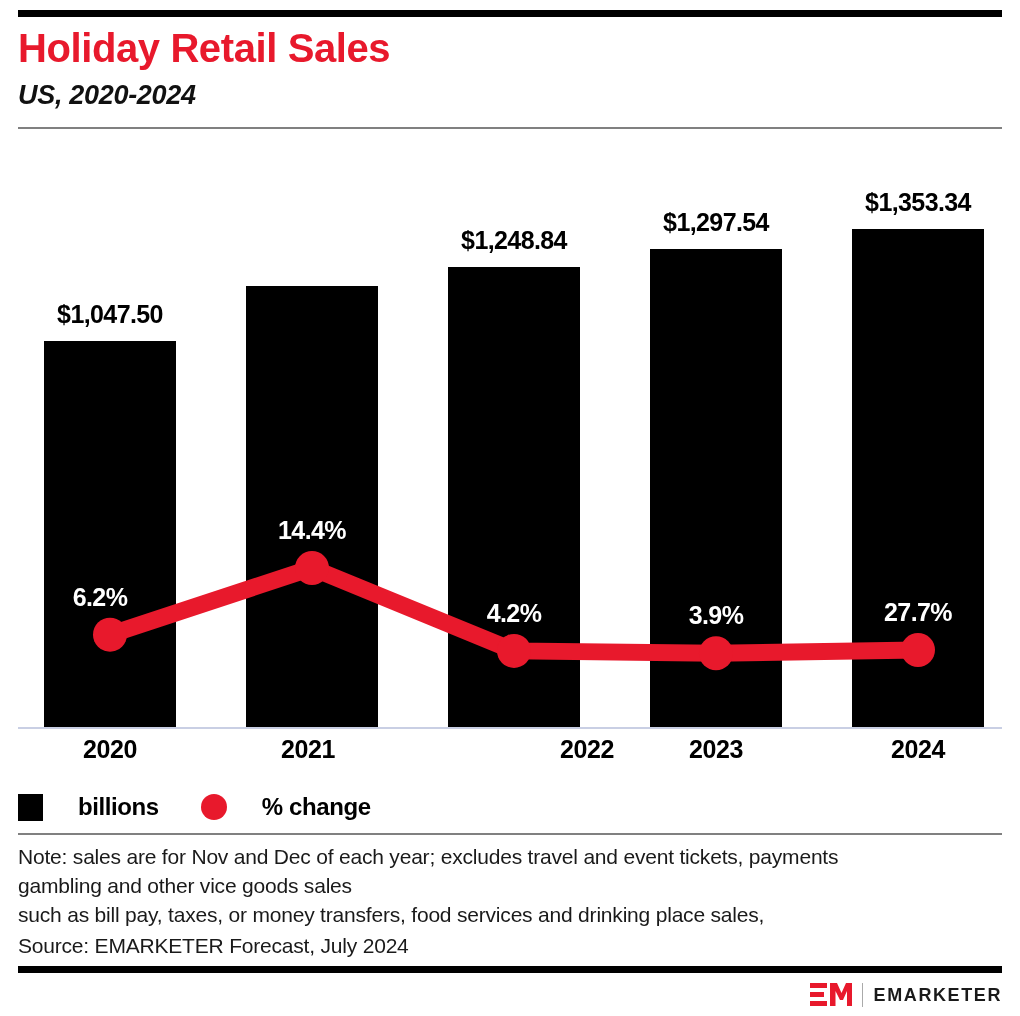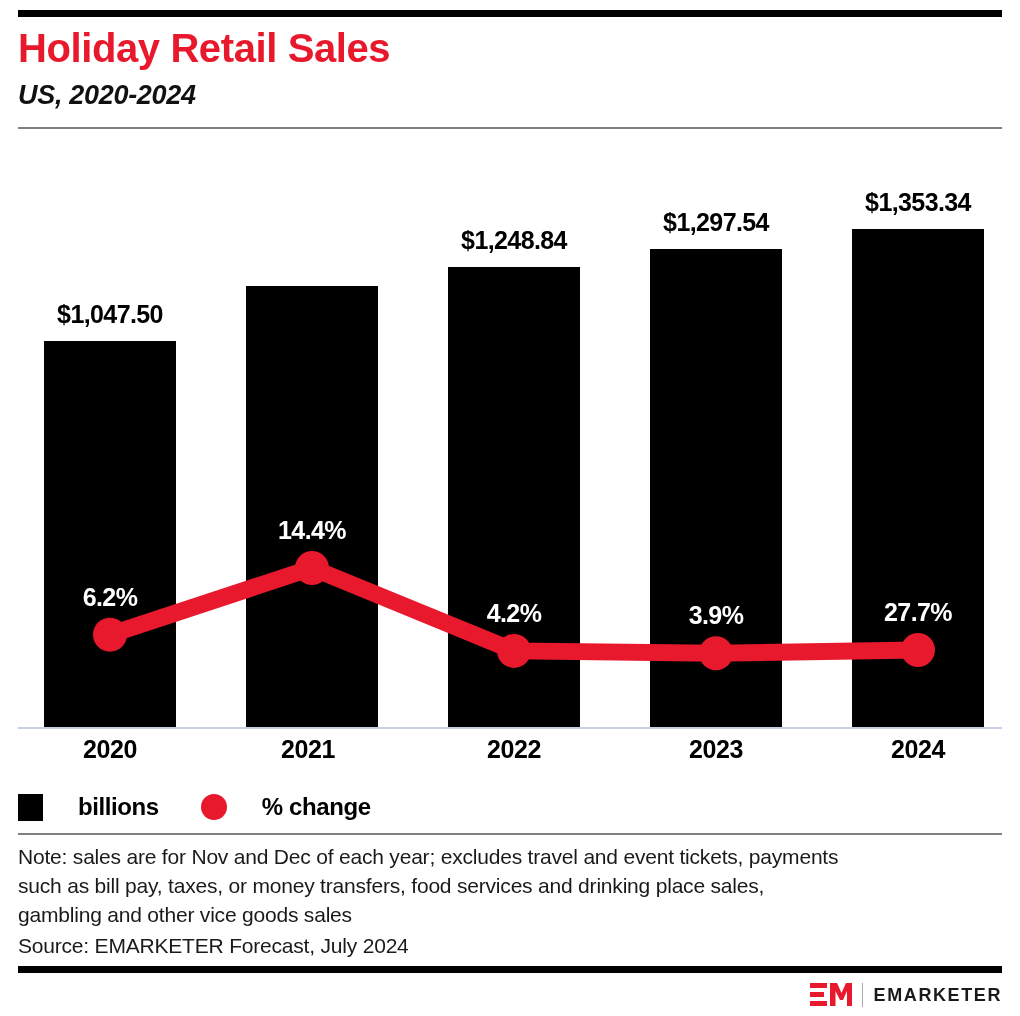--- a/index.html
+++ b/index.html
@@ -243,51 +243,51 @@
 
   <svg class="line-svg" viewBox="0 0 1020 592" preserveAspectRatio="none">
     <polyline id="pctline" fill="none" stroke="#E8192C" stroke-width="17" stroke-linecap="round" stroke-linejoin="round" points="110,494.625 312,428 514,510.875 716,513.3125 918,510.0625"></polyline>
     <circle id="pm0" r="17" fill="#E8192C" cx="110" cy="494.625"></circle>
     <circle id="pm1" r="17" fill="#E8192C" cx="312" cy="428"></circle>
     <circle id="pm2" r="17" fill="#E8192C" cx="514" cy="510.875"></circle>
     <circle id="pm3" r="17" fill="#E8192C" cx="716" cy="513.3125"></circle>
     <circle id="pm4" r="17" fill="#E8192C" cx="918" cy="510.0625"></circle>
   </svg>
 
-  <div class="pct-label" id="plab0" style="left: 10px; top: 442.625px;">6.2%</div>
+  <div class="pct-label" id="plab0" style="left: 0; top: 442.625px;">6.2%</div>
   <div class="pct-label" id="plab1" style="left: 212px; top: 376px;">14.4%</div>
   <div class="pct-label" id="plab2" style="left: 414px; top: 458.875px;">4.2%</div>
   <div class="pct-label" id="plab3" style="left: 616px; top: 461.312px;">3.9%</div>
   <div class="pct-label" id="plab4" style="left: 818px; top: 458.062px;">27.7%</div>
 </div>
 
 <div class="xlabels">
   <div class="xlabel" id="xl0" style="left: 10px;">2020</div>
   <div class="xlabel" id="xl1" style="left: 208px;">2021</div>
-  <div class="xlabel" id="xl2" style="left: 414px;">2022</div>
+  <div class="xlabel" id="xl2" style="left: 414px; text-align: right;">2022</div>
   <div class="xlabel" id="xl3" style="left: 616px;">2023</div>
   <div class="xlabel" id="xl4" style="left: 818px;">2024</div>
 </div>
 
 <div class="legend">
   <div class="legend-item">
     <span class="swatch-square"></span>
     <span class="legend-text">billions</span>
   </div>
   <div class="legend-item">
     <span class="swatch-circle"></span>
     <span class="legend-text">% change</span>
   </div>
 </div>
 <div class="legend-rule"></div>
 
 <div class="notes">
   <div class="note-line">Note: sales are for Nov and Dec of each year; excludes travel and event tickets, payments</div>
+  <div class="note-line">gambling and other vice goods sales</div>
   <div class="note-line">such as bill pay, taxes, or money transfers, food services and drinking place sales,</div>
-  <div class="note-line">gambling and other vice goods sales</div>
   <div class="source-line">Source: EMARKETER Forecast, July 2024</div>
 </div>
 
 <div class="footer-rule"></div>
 <div class="footer-logo">
   <svg class="logo-mark" viewBox="0 0 42 26">
     <rect x="0" y="1" width="17" height="5" fill="#E8192C"></rect>
     <rect x="0" y="10" width="14" height="5" fill="#E8192C"></rect>
     <rect x="0" y="19" width="17" height="5" fill="#E8192C"></rect>
     <polygon points="20,24 20,1 27,1 31.5,11 36,1 42,1 42,24 37,24 37,9 33,18 30,18 25.5,9 25.5,24" fill="#E8192C"></polygon>

